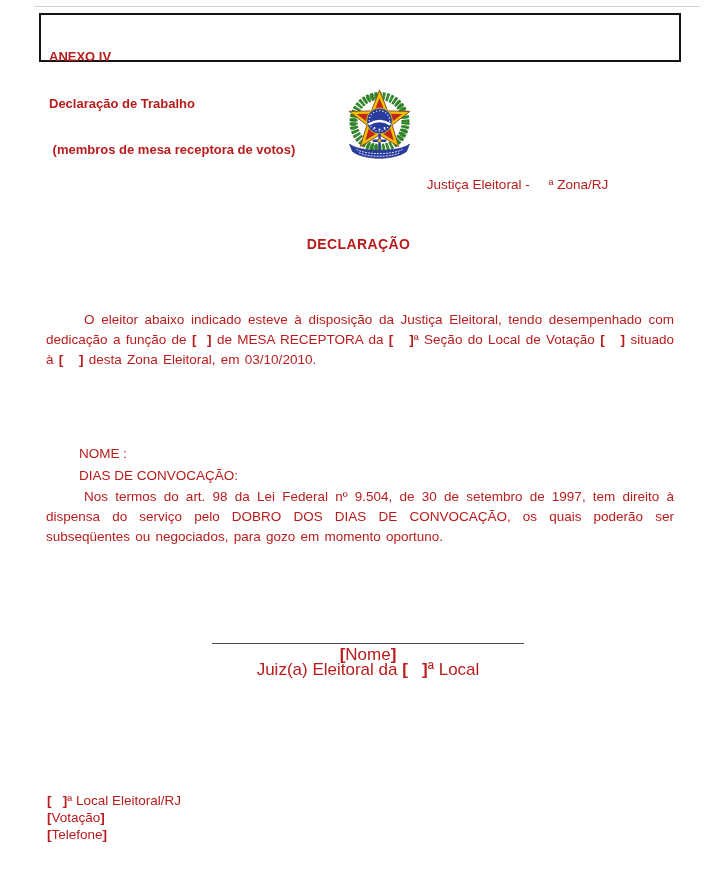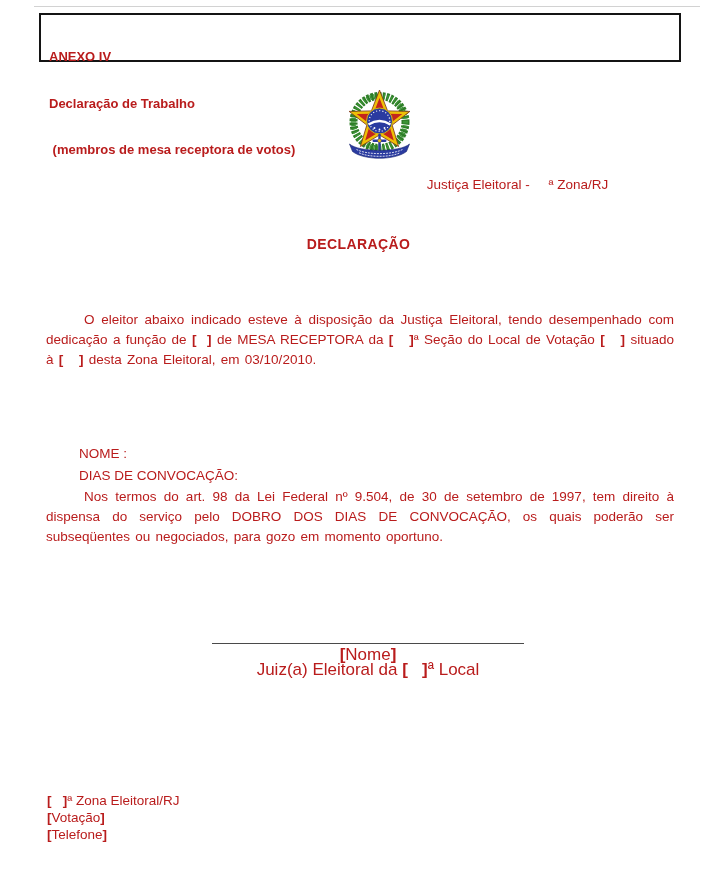--- a/index.html
+++ b/index.html
@@ -100,18 +100,18 @@
 
   <div class="para para2"><span>Nos termos do art. 98 da Lei Federal nº 9.504, de 30 de setembro de 1997, tem direito à dispensa do serviço pelo DOBRO DOS DIAS DE CONVOCAÇÃO, os quais poderão ser subseqüentes ou negociados, para gozo em momento oportuno.</span></div>
 
   <div class="signature">
     <div class="sig-line"></div>
     <div><span class="b">[</span><span>Nome</span><span class="b">]</span></div>
     <div><span>Juiz(a) Eleitoral da </span><span class="b">[&nbsp;&nbsp;&nbsp;]</span><span>ª Local</span></div>
   </div>
 
   <div class="footer">
-    <div><span class="b">[&nbsp;&nbsp;&nbsp;]</span><span>ª Zona Eleitoral/RJ</span></div>
+    <div><span class="b">[&nbsp;&nbsp;&nbsp;]</span><span>ª Local Eleitoral/RJ</span></div>
     <div><span class="b">[</span><span>Votação</span><span class="b">]</span></div>
     <div><span class="b">[</span><span>Telefone</span><span class="b">]</span></div>
   </div>
 
 </div>
 
 </body></html>

